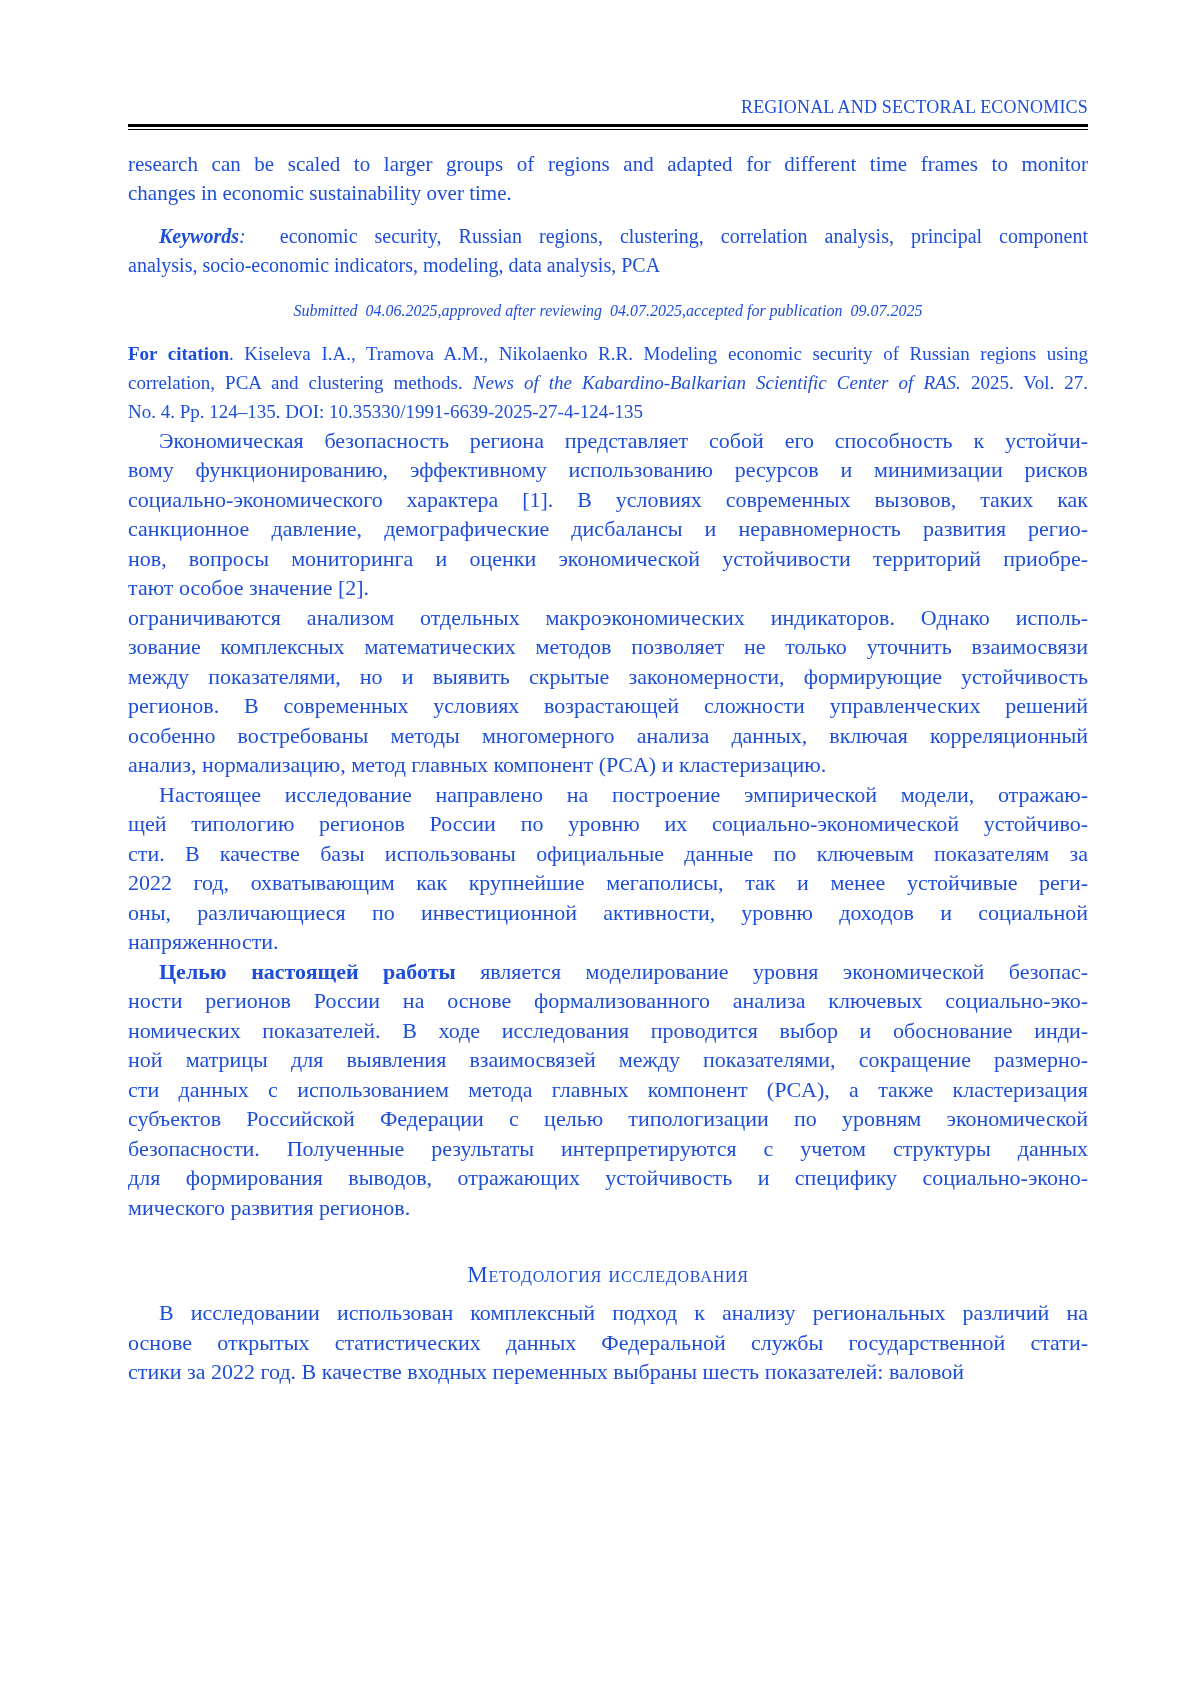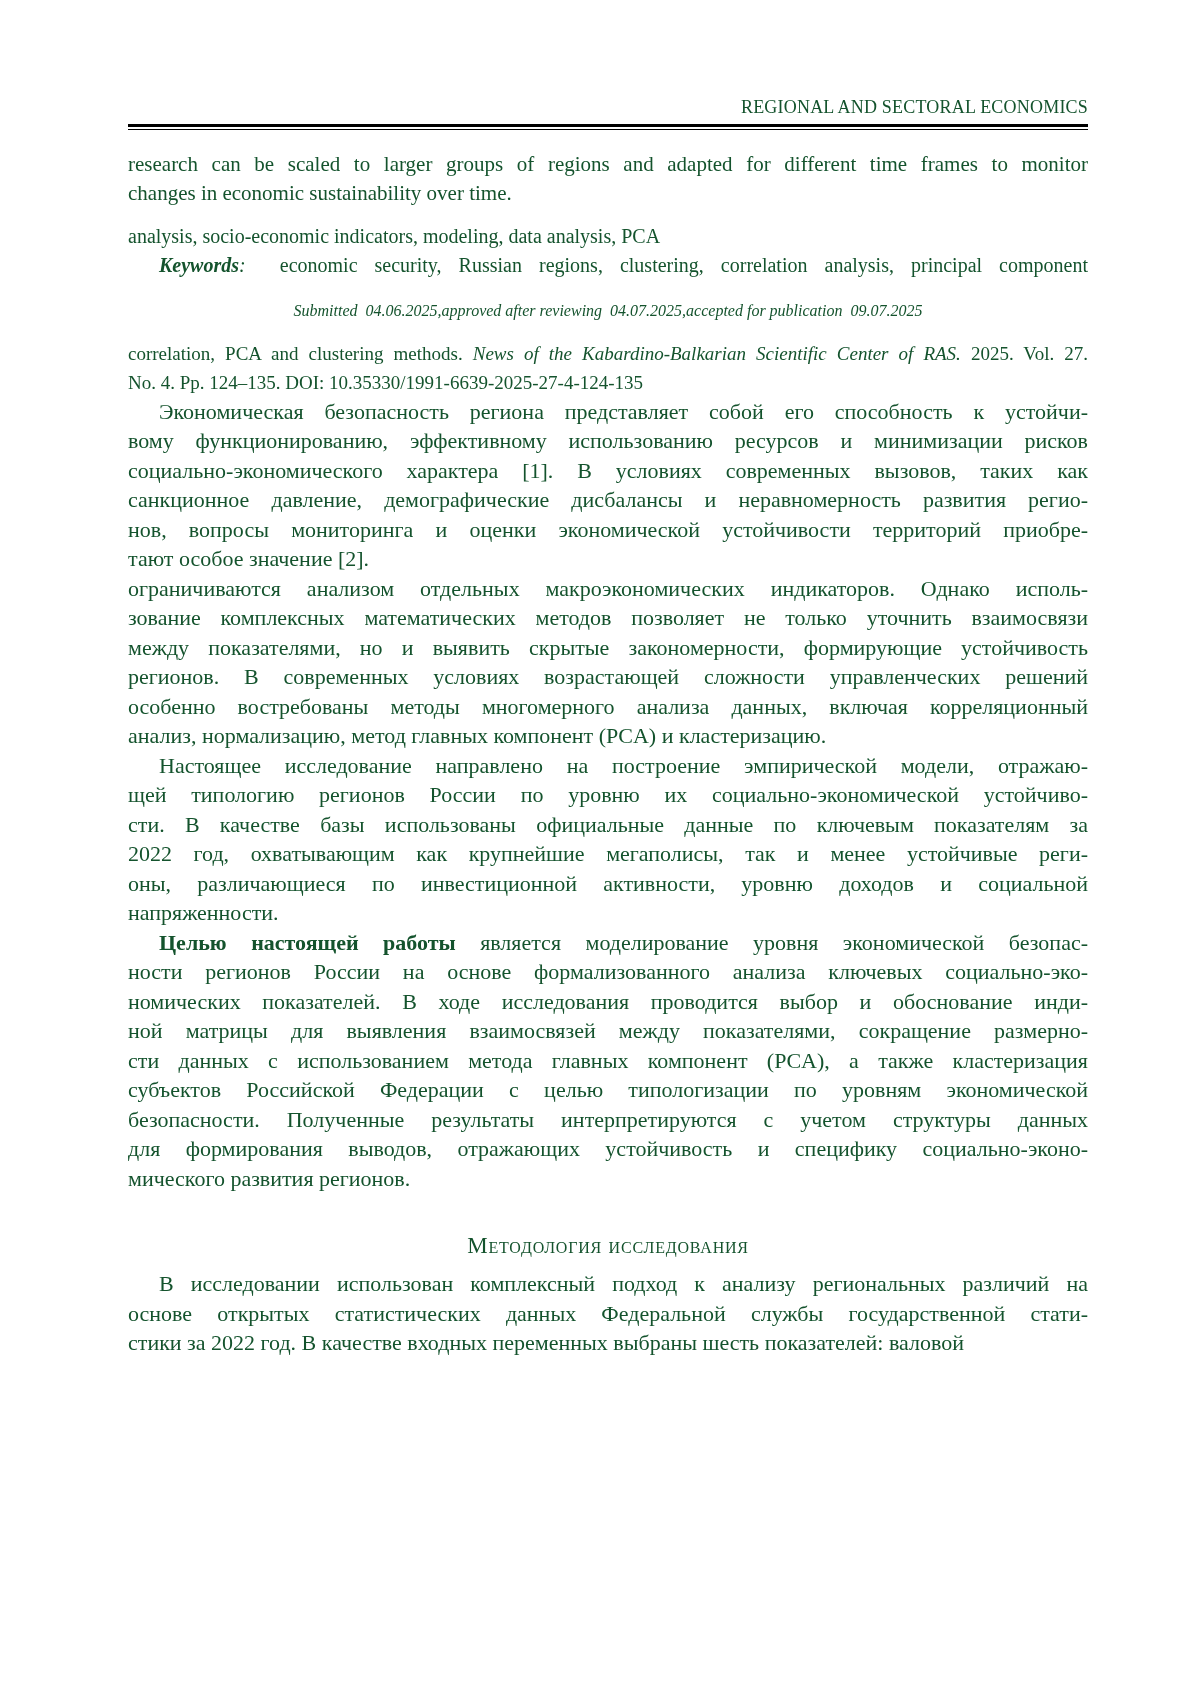--- a/index.html
+++ b/index.html
@@ -1,19 +1,19 @@
 <!DOCTYPE html>
 <html><head>
 <meta charset="utf-8">
 <style>
   html,body{margin:0;padding:0;background:#ffffff;}
   .page{
     position:relative;
     width:1200px;height:1463px;
-    background:#ffffff;color:#14532d;
+    background:#ffffff;color:#1d4ed8;
     font-family:"Liberation Serif","DejaVu Serif",serif;
     box-sizing:border-box;
     padding:98px 112px 0 128px;
     overflow:hidden;
   }
   .running-head{
     text-align:right;
     font-size:18px;line-height:18px;
     letter-spacing:0.2px;
     white-space:nowrap;
@@ -60,29 +60,30 @@
     <div class="rule-thick"></div>
     <div class="rule-thin"></div>
   </div>
 
   <div>
       <div class="para fm" style="margin-top: 20px;">
         <div class="line"><span>research can be scaled to larger groups of regions and adapted for different time frames to monitor</span></div>
         <div class="line last"><span>changes in economic sustainability over time.</span></div>
       </div>
       <div class="para fm kw" style="margin-top: 13px;">
+        <div class="line first-indent"><span class="b i">Keywords</span><span class="i">:</span><span>&nbsp; economic security, Russian regions, clustering, correlation analysis, principal component</span></div>
         <div class="line last"><span>analysis, socio-economic indicators, modeling, data analysis, PCA</span></div>
-        <div class="line first-indent"><span class="b i">Keywords</span><span class="i">:</span><span>&nbsp; economic security, Russian regions, clustering, correlation analysis, principal component</span></div>
       </div>
       <div class="dates" style="margin-top: 15px;">
         <span>Submitted&nbsp; 04.06.2025,</span>
         <span>approved after reviewing&nbsp; 04.07.2025,</span>
         <span>accepted for publication&nbsp; 09.07.2025</span>
       </div>
       <div class="para fm cite" style="margin-top: 14px;">
+        <div class="line"><span class="b">For citation</span><span>. Kiseleva I.A., Tramova A.M., Nikolaenko R.R. Modeling economic security of Russian regions using</span></div>
         <div class="line"><span>correlation, PCA and clustering methods. </span><span class="i">News of the Kabardino-Balkarian Scientific Center of RAS.</span><span> 2025. Vol. 27.</span></div>
         <div class="line last"><span>No. 4. Pp. 124–135. DOI: 10.35330/1991-6639-2025-27-4-124-135</span></div>
       </div>
       <div class="para" style="margin-top: 0px;">
         <div class="line first-indent"><span>Экономическая безопасность региона представляет собой его способность к устойчи-</span></div>
         <div class="line"><span>вому функционированию, эффективному использованию ресурсов и минимизации рисков</span></div>
         <div class="line"><span>социально-экономического характера [1]. В условиях современных вызовов, таких как</span></div>
         <div class="line"><span>санкционное давление, демографические дисбалансы и неравномерность развития регио-</span></div>
         <div class="line"><span>нов, вопросы мониторинга и оценки экономической устойчивости территорий приобре-</span></div>
         <div class="line last"><span>тают особое значение [2].</span></div>

